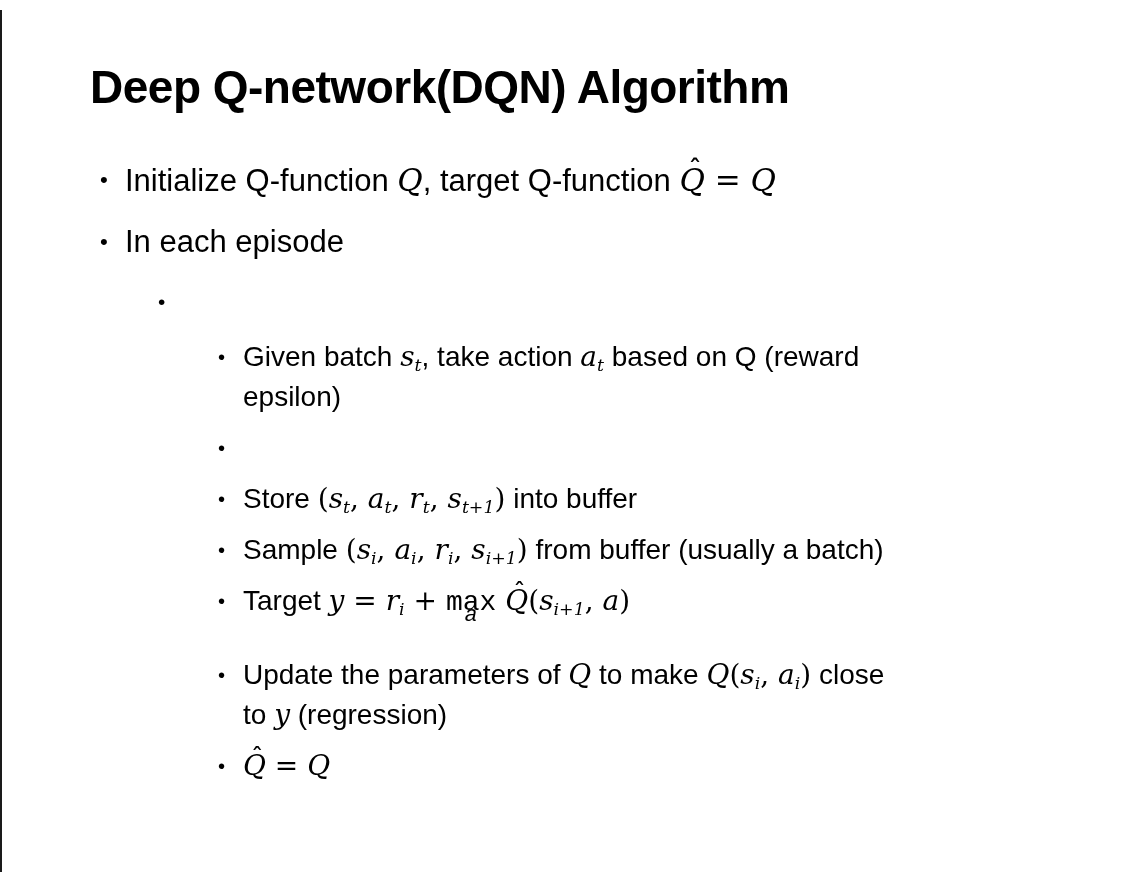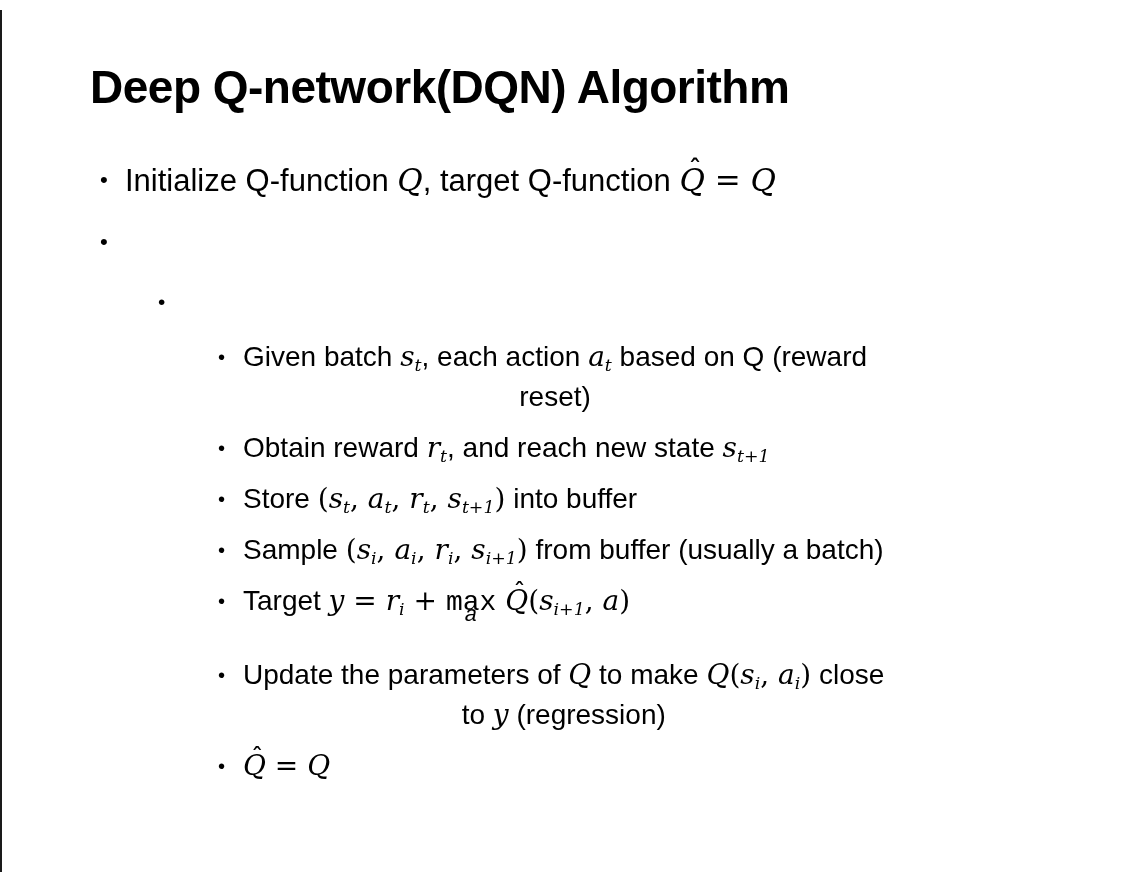--- a/index.html
+++ b/index.html
@@ -18,21 +18,21 @@
   .title{
     font-size:46px;
     font-weight:bold;
     letter-spacing:-0.5px;
     line-height:1.2;
     margin:0 0 44px 0;
   }
   ul.content{list-style:none;margin:0;padding:0;}
   li{display:flex;align-items:flex-start;}
   li .marker{flex:0 0 25px;text-align:left;}
-  li .runs{white-space:pre-wrap;text-align:center;}
+  li .runs{white-space:pre-wrap;}
   li.lvl1{font-size:31px;line-height:42px;margin:0 0 19px 10px;}
   li.lvl2{font-size:29px;line-height:40px;margin:0 0 15px 68px;}
   li.lvl3{font-size:28px;line-height:40px;margin:0 0 11px 128px;}
   li.gap-after{margin-bottom:32px;}
   li .marker{font-size:0.72em;line-height:inherit;}
   li.lvl1 .marker{line-height:42px;}
   li.lvl2 .marker{line-height:40px;}
   li.lvl3 .marker{line-height:40px;}
   
   .rm{font-family:"DejaVu Serif",serif;font-style:italic;}
@@ -55,31 +55,31 @@
 <div class="slide">
   <h1 class="title">Deep Q-network(DQN) Algorithm</h1>
 
   <ul class="content">
     <li class="lvl1">
       <span class="marker">•</span>
       <span class="runs"><span class="rn">Initialize Q-function </span><span class="rm">Q</span><span class="rn">, target Q-function </span><span class="qhat"><span class="acc">ˆ</span><span>Q</span></span><span class="ro"> = </span><span class="rm">Q</span></span>
     </li>
     <li class="lvl1">
       <span class="marker">•</span>
+      <span class="runs"><span class="rn">In each episode</span></span>
     </li>
     <li class="lvl2">
       <span class="marker">•</span>
     </li>
     <li class="lvl3">
       <span class="marker">•</span>
-      <span class="runs"><span class="rn">Given batch </span><span class="rm"><span>s</span><sub class="rsub">t</sub></span><span class="rn">, each action </span><span class="rm"><span>a</span><sub class="rsub">t</sub></span><span class="rn"> based on Q (reward</span><br><span class="rn">reset)</span></span>
+      <span class="runs"><span class="rn">Given batch </span><span class="rm"><span>s</span><sub class="rsub">t</sub></span><span class="rn">, take action </span><span class="rm"><span>a</span><sub class="rsub">t</sub></span><span class="rn"> based on Q (reward</span><br><span class="rn">epsilon)</span></span>
     </li>
     <li class="lvl3">
       <span class="marker">•</span>
-      <span class="runs"><span class="rn">Obtain reward </span><span class="rm"><span>r</span><sub class="rsub">t</sub></span><span class="rn">, and reach new state </span><span class="rm"><span>s</span><sub class="rsub">t+1</sub></span></span>
     </li>
     <li class="lvl3">
       <span class="marker">•</span>
       <span class="runs"><span class="rn">Store </span><span class="ro">(</span><span class="rm"><span>s</span><sub class="rsub">t</sub></span><span class="ro">, </span><span class="rm"><span>a</span><sub class="rsub">t</sub></span><span class="ro">, </span><span class="rm"><span>r</span><sub class="rsub">t</sub></span><span class="ro">, </span><span class="rm"><span>s</span><sub class="rsub">t+1</sub></span><span class="ro">)</span><span class="rn"> into buffer</span></span>
     </li>
     <li class="lvl3">
       <span class="marker">•</span>
       <span class="runs"><span class="rn">Sample </span><span class="ro">(</span><span class="rm"><span>s</span><sub class="rsub">i</sub></span><span class="ro">, </span><span class="rm"><span>a</span><sub class="rsub">i</sub></span><span class="ro">, </span><span class="rm"><span>r</span><sub class="rsub">i</sub></span><span class="ro">, </span><span class="rm"><span>s</span><sub class="rsub">i+1</sub></span><span class="ro">)</span><span class="rn"> from buffer (usually a batch)</span></span>
     </li>
     <li class="lvl3 gap-after">

